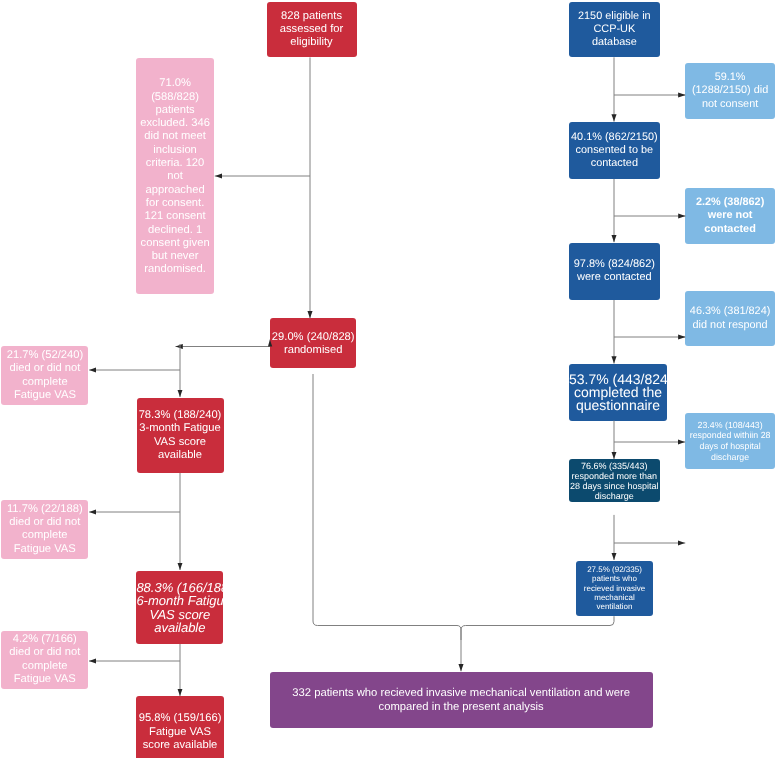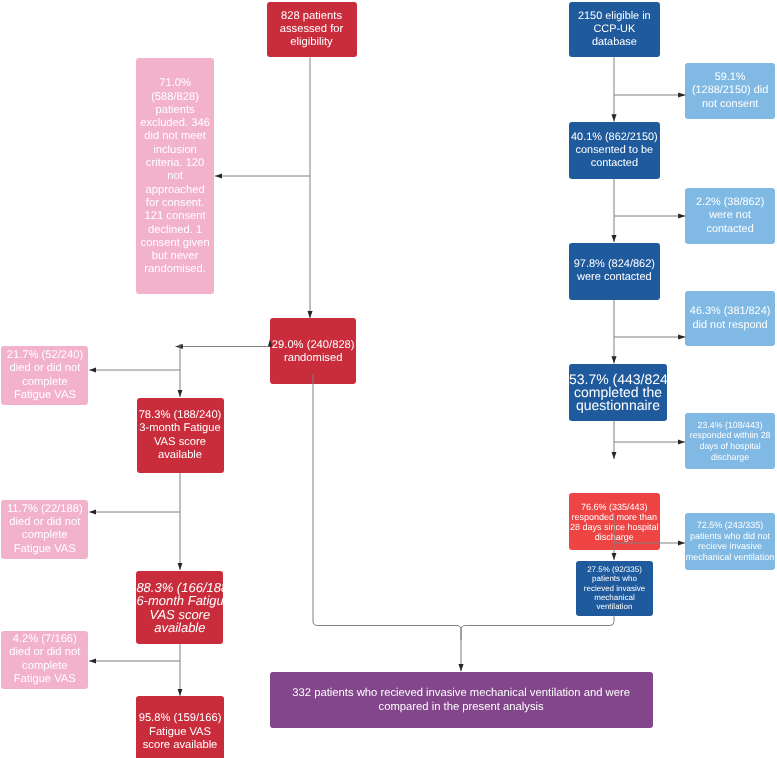--- a/index.html
+++ b/index.html
@@ -48,21 +48,21 @@
         <path d="M614,616.2 L614,621.5 Q614,625.5 610,625.5 L465.5,625.5 Q461,625.5 461,630 L461,640"></path>
         <polygon points="269.9,339.3 272.2,346.4 268,346.4" fill="#262626" stroke="none"></polygon>
       </g>
   </svg>
 <div class="node" style="left: 266.5px; top: 2px; width: 90px; height: 55.4px; background: rgb(201, 45, 60); font-size: 11.2px; line-height: 13.35px;">
       <span class="lbl">828 patients<br>assessed for<br>eligibility</span>
     </div>
     <div class="node" style="left: 136.4px; top: 58px; width: 77.4px; height: 236px; background: rgb(242, 178, 204); font-size: 11.2px; line-height: 13.3px; padding-top: 2px;">
       <span class="lbl">71.0%<br>(588/828)<br>patients<br>excluded. 346<br>did not meet<br>inclusion<br>criteria. 120<br>not<br>approached<br>for consent.<br>121 consent<br>declined. 1<br>consent given<br>but never<br>randomised.</span>
     </div>
-    <div class="node" style="left: 270px; top: 318.3px; width: 86.4px; height: 66px; background: rgb(201, 45, 60); font-size: 11.2px; line-height: 13.3px; padding-top: 2px;">
+    <div class="node" style="left: 270px; top: 318.3px; width: 86.4px; height: 50px; background: rgb(201, 45, 60); font-size: 11.2px; line-height: 13.3px; padding-top: 2px;">
       <span class="lbl">29.0% (240/828)<br>randomised</span>
     </div>
     <div class="node" style="left: 1.4px; top: 346px; width: 87.1px; height: 59px; background: rgb(242, 178, 204); font-size: 11.2px; line-height: 13.3px;">
       <span class="lbl">21.7% (52/240)<br>died or did not<br>complete<br>Fatigue VAS</span>
     </div>
     <div class="node" style="left: 136.5px; top: 398px; width: 87px; height: 75px; background: rgb(201, 45, 60); font-size: 11.2px; line-height: 13.3px; align-items: center;">
       <span class="lbl">78.3% (188/240)<br>3-month Fatigue<br>VAS score<br>available</span>
     </div>
     <div class="node" style="left: 1.2px; top: 481.7px; width: 87.2px; height: 59.1px; background: rgb(242, 178, 204); font-size: 11.2px; line-height: 13.3px; margin-top: 18px;">
       <span class="lbl">11.7% (22/188)<br>died or did not<br>complete<br>Fatigue VAS</span>
@@ -78,40 +78,37 @@
     </div>
     <div class="node" style="left: 569px; top: 1.7px; width: 90.7px; height: 55.6px; background: rgb(31, 90, 157); font-size: 10.9px; line-height: 13.3px;">
       <span class="lbl">2150 eligible in<br>CCP-UK<br>database</span>
     </div>
     <div class="node" style="left: 685.3px; top: 62.6px; width: 89.6px; height: 56.8px; background: rgb(127, 185, 228); font-size: 10.9px; line-height: 13.3px;">
       <span class="lbl">59.1%<br>(1288/2150) did<br>not consent</span>
     </div>
     <div class="node" style="left: 569px; top: 122.1px; width: 90.7px; height: 57px; background: rgb(31, 90, 157); font-size: 10.9px; line-height: 13.3px; justify-content: center;">
       <span class="lbl">40.1% (862/2150)<br>consented to be<br>contacted</span>
     </div>
-    <div class="node" style="left: 685.3px; top: 188px; width: 89.6px; height: 56px; background: rgb(127, 185, 228); font-size: 10.9px; line-height: 13.3px;">
+    <div class="node" style="left: 685.3px; top: 188px; width: 89.6px; height: 56px; background: rgb(127, 185, 228); font-size: 10.9px; line-height: 13.3px; font-weight: bold;">
       <span class="lbl">2.2% (38/862)<br>were not<br>contacted</span>
     </div>
     <div class="node" style="left: 569px; top: 242.7px; width: 90.7px; height: 57.3px; background: rgb(31, 90, 157); font-size: 11px; line-height: 13.3px;">
       <span class="lbl">97.8% (824/862)<br>were contacted</span>
     </div>
     <div class="node" style="left: 685.3px; top: 291px; width: 89.6px; height: 55.4px; background: rgb(127, 185, 228); font-size: 10.9px; line-height: 13.3px;">
       <span class="lbl">46.3% (381/824)<br>did not respond</span>
     </div>
     <div class="node" style="left: 569px; top: 364px; width: 98px; height: 56.6px; background: rgb(31, 90, 157); font-size: 14px; line-height: 13.3px; padding-top: 1px;">
       <span class="lbl">53.7% (443/824)<br>completed the<br>questionnaire</span>
     </div>
     <div class="node" style="left: 685.3px; top: 413.2px; width: 89.6px; height: 56.2px; background: rgb(127, 185, 228); font-size: 8.8px; line-height: 10.8px;">
       <span class="lbl">23.4% (108/443)<br>responded withiin 28<br>days of hospital<br>discharge</span>
     </div>
-    <div class="node" style="left: 569px; top: 459.4px; width: 90.7px; height: 57px; background: #ef4444; font-size: 9px; line-height: 10.1px; margin-top: 34px;">
+    <div class="node" style="left: 569px; top: 459.4px; width: 90.7px; height: 43px; background: #0c4a6e; font-size: 9px; line-height: 10.1px;">
       <span class="lbl">76.6% (335/443)<br>responded more than<br>28 days since hospital<br>discharge</span>
-    </div>
-    <div class="node" style="left: 685.3px; top: 512.7px; width: 89.6px; height: 57.3px; background: rgb(127, 185, 228); font-size: 9px; line-height: 10.7px;">
-      <span class="lbl">72.5% (243/335)<br>patients who did not<br>recieve invasive<br>mechanical ventilation</span>
     </div>
     <div class="node" style="left: 575.8px; top: 560.5px; width: 77.4px; height: 55.7px; background: rgb(31, 90, 157); font-size: 8px; line-height: 9.25px;">
       <span class="lbl">27.5% (92/335)<br>patients who<br>recieved invasive<br>mechanical<br>ventilation</span>
     </div>
     <div class="node" style="left: 269.5px; top: 672.2px; width: 383.2px; height: 56px; background: rgb(131, 70, 139); font-size: 11.25px; line-height: 13.3px; padding-top: 1px;">
       <span class="lbl">332 patients who recieved invasive mechanical ventilation and were<br>compared in the present analysis</span>
     </div>
   </div>
 
 </body></html>

